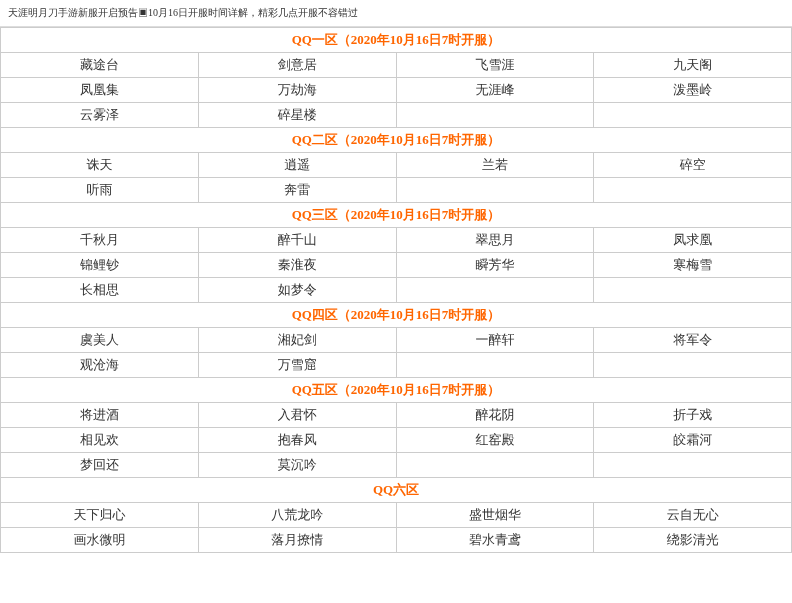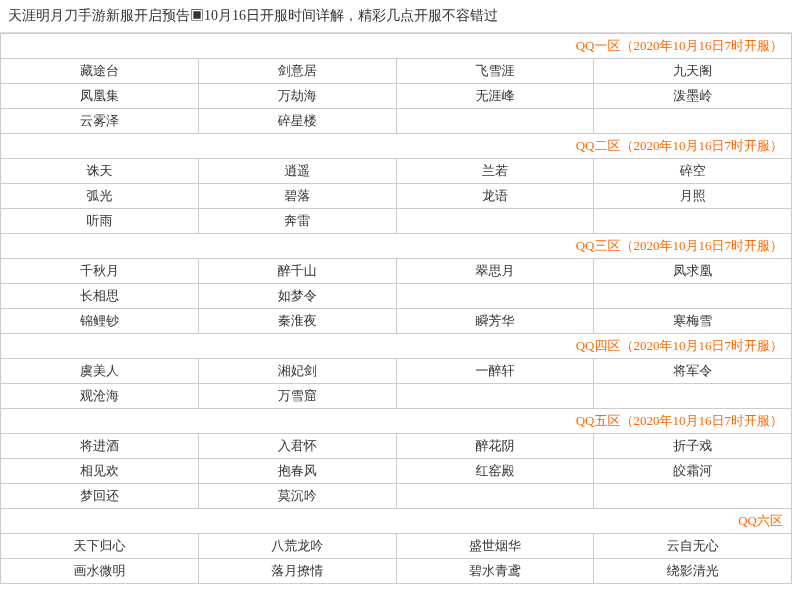--- a/index.html
+++ b/index.html
@@ -5,43 +5,43 @@
     * { margin: 0; padding: 0; box-sizing: border-box; }
     body {
       font-family: SimSun, "宋体", serif;
       font-size: 13px;
       background: #fff;
       width: 792px;
     }
     .title-bar {
       background: #fff;
       padding: 6px 8px;
-      font-size: 14px;
+      font-size: 10px;
       color: #333;
       line-height: 1.4;
       border-bottom: 1px solid #ddd;
     }
     table {
       width: 100%;
       border-collapse: collapse;
     }
     td {
       border: 1px solid #ccc;
       padding: 3px 8px;
       text-align: center;
       color: #333;
       font-size: 13px;
       min-height: 22px;
       height: 22px;
     }
     .section-header td {
       background: #fff;
       color: #ff6600;
-      font-weight: normal;
-      text-align: right;
+      font-weight: bold;
+      text-align: center;
       font-size: 13px;
     }
     .data-row td {
       color: #333;
     }
   </style>
 </head>
 <body>
 
 <div class="title-bar">
@@ -74,51 +74,45 @@
       <tr class="section-header">
         <td colspan="4">QQ二区（2020年10月16日7时开服）</td>
       </tr>
       <tr class="data-row">
         <td>诛天</td>
         <td>逍遥</td>
         <td>兰若</td>
         <td>碎空</td>
       </tr>
       <tr class="data-row">
-        <td>弧光</td>
-        <td>碧落</td>
-        <td>龙语</td>
-        <td>月照</td>
-      </tr>
-      <tr class="data-row">
         <td>听雨</td>
         <td>奔雷</td>
         <td>&nbsp;</td>
         <td>&nbsp;</td>
       </tr>
       <tr class="section-header">
         <td colspan="4">QQ三区（2020年10月16日7时开服）</td>
       </tr>
       <tr class="data-row">
         <td>千秋月</td>
         <td>醉千山</td>
         <td>翠思月</td>
         <td>凤求凰</td>
       </tr>
       <tr class="data-row">
+        <td>锦鲤钞</td>
+        <td>秦淮夜</td>
+        <td>瞬芳华</td>
+        <td>寒梅雪</td>
+      </tr>
+      <tr class="data-row">
         <td>长相思</td>
         <td>如梦令</td>
         <td>&nbsp;</td>
         <td>&nbsp;</td>
-      </tr>
-      <tr class="data-row">
-        <td>锦鲤钞</td>
-        <td>秦淮夜</td>
-        <td>瞬芳华</td>
-        <td>寒梅雪</td>
       </tr>
       <tr class="section-header">
         <td colspan="4">QQ四区（2020年10月16日7时开服）</td>
       </tr>
       <tr class="data-row">
         <td>虞美人</td>
         <td>湘妃剑</td>
         <td>一醉轩</td>
         <td>将军令</td>
       </tr>

